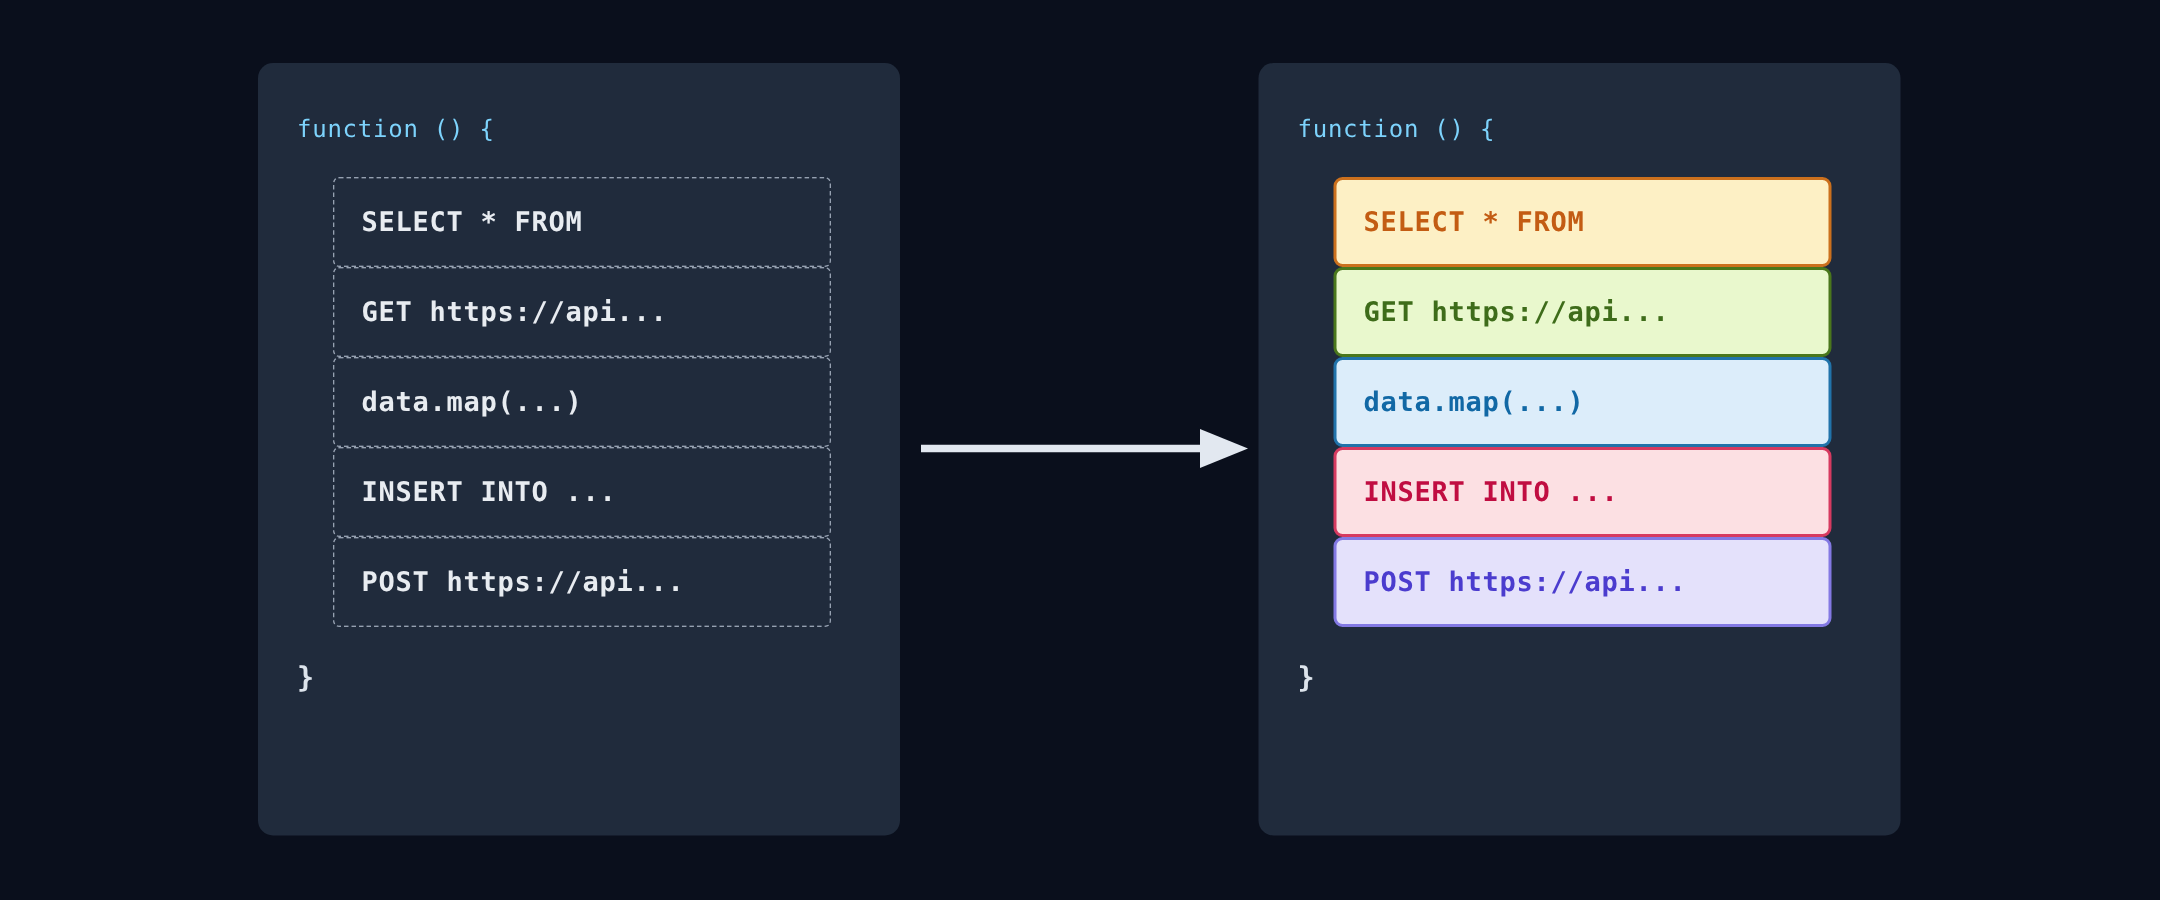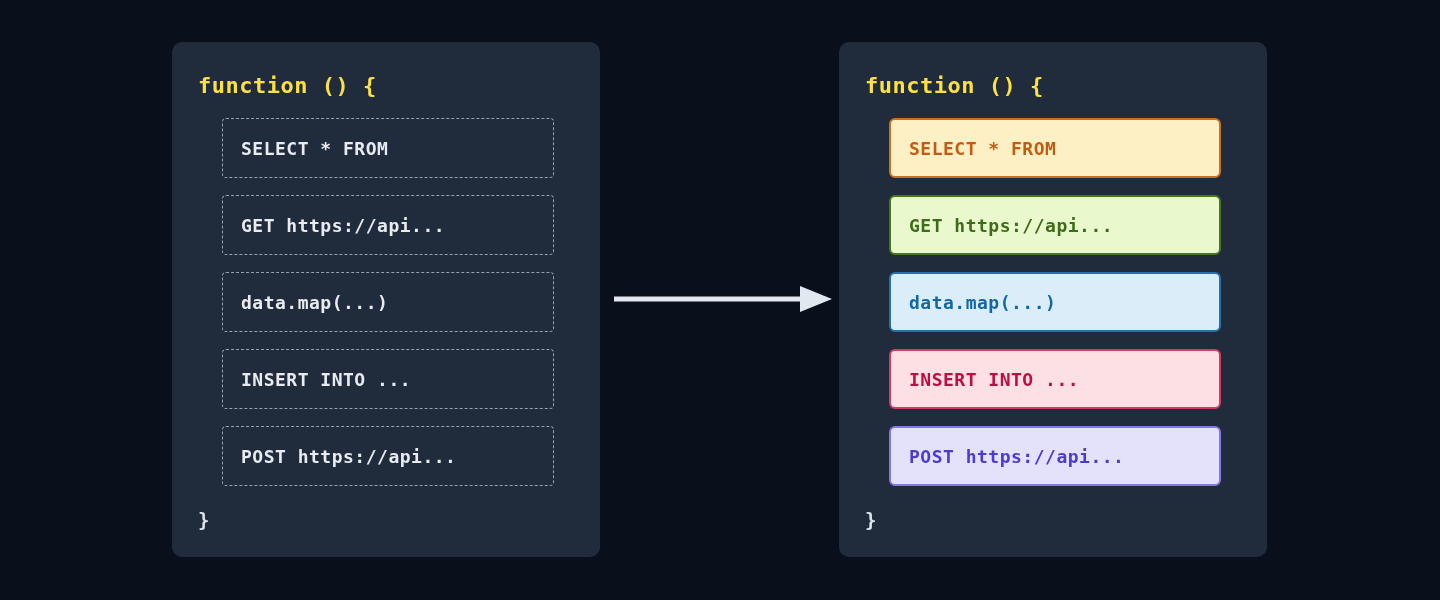--- a/index.html
+++ b/index.html
@@ -15,39 +15,38 @@
     top: 42px;
     width: 428px;
     height: 515px;
     background: #202b3c;
     border-radius: 10px;
   }
   .panel.left  { left: 172px; }
   .panel.right { left: 839px; }
   .fn-header {
     margin: 32px 0 0 26px;
-    font-size: 22px;
-    font-weight: 700;
-    color: #fde047;
+    font-size: 16px;
+    font-weight: 400;
+    color: #7dd3fc;
     letter-spacing: 0.5px;
     line-height: 24px;
   }
   .fn-footer {
     margin: 22px 0 0 26px;
     font-size: 19px;
     font-weight: 700;
     color: #dde4ec;
     line-height: 24px;
   }
   .blocks {
     margin: 20px 0 0 50px;
     width: 332px;
     display: flex;
     flex-direction: column;
-    gap: 17px;
   }
   .code-block {
     height: 60px;
     display: flex;
     align-items: center;
     padding-left: 18px;
     font-size: 18px;
     font-weight: 700;
     letter-spacing: 0.5px;
     white-space: pre;

